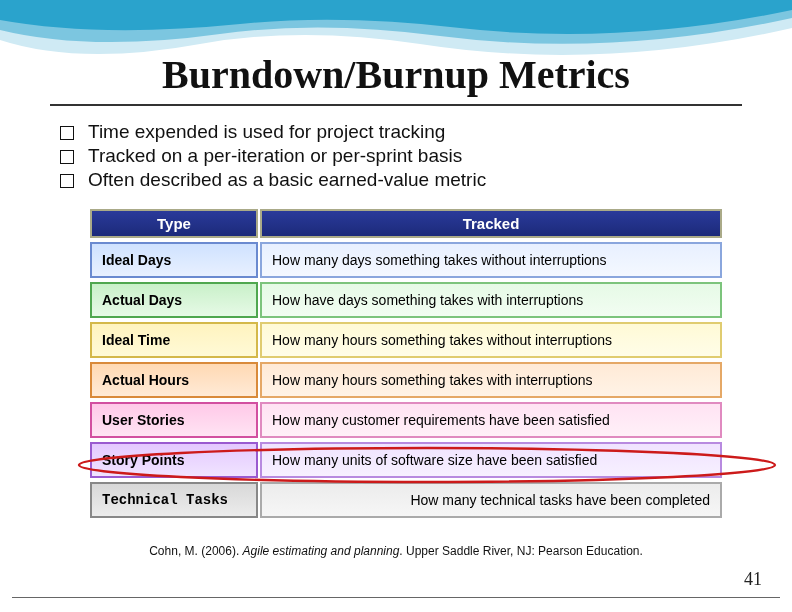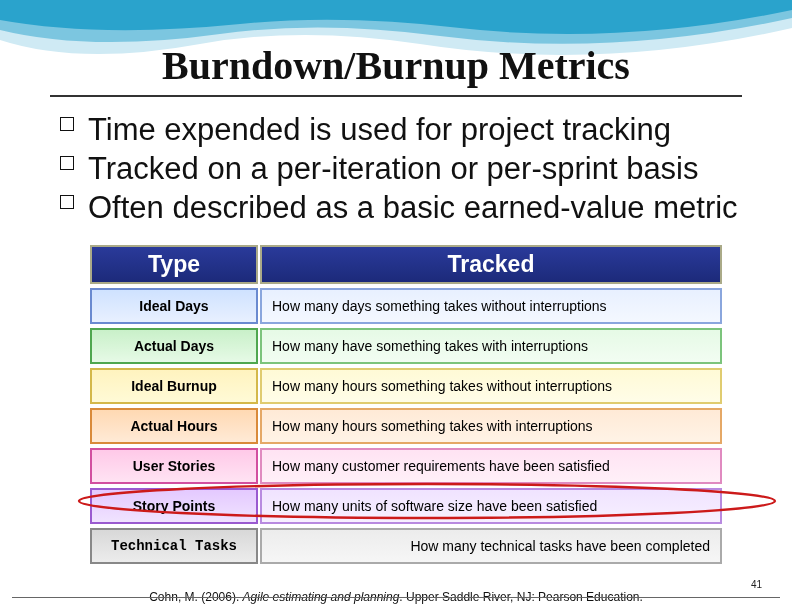--- a/index.html
+++ b/index.html
@@ -9,42 +9,42 @@
   .wave-bg {
     position: absolute;
     top: 0; left: 0;
     width: 100%; height: 95px;
     z-index: 0;
   }
 
   .slide {
     position: relative;
     width: 792px; height: 612px;
-    padding: 0 20px;
+    padding: 9px 20px;
     z-index: 1;
   }
 
   .title {
     font-family: Georgia, 'Times New Roman', serif;
     font-size: 40px;
     font-weight: bold;
     color: #111;
     text-align: center;
     padding-top: 42px;
     padding-bottom: 6px;
     border-bottom: 2.5px solid #333;
     margin: 0 30px 14px 30px;
   }
 
   .bullets {
     list-style: none;
     margin: 0 30px 14px 40px;
   }
   .bullets li {
-    font-size: 31px;
+    font-size: 19px;
     color: #111;
     line-height: 1.25;
     padding-left: 28px;
     position: relative;
   }
   .bullets li::before {
     content: "";
     position: absolute;
     left: 0; top: 6px;
     width: 12px; height: 12px;
@@ -59,38 +59,38 @@
 
   table {
     border-collapse: separate;
     border-spacing: 2px 4px;
     width: 100%;
   }
   th {
     background: linear-gradient(#2a3a9a, #1c2a7a);
     color: #fff;
     font-family: 'Arial Black', Arial, sans-serif;
-    font-size: 23px;
+    font-size: 15px;
     font-weight: 900;
     padding: 4px 8px;
     text-align: center;
     border: 2px solid #aa8;
   }
   th:first-child { width: 168px; }
 
   td {
     font-size: 14px;
     padding: 8px 10px;
     border: 2px solid #999;
     background: #e6e6e6;
   }
   td.type {
     font-family: Verdana, Arial, sans-serif;
     font-weight: bold;
-    text-align: center;
+    text-align: left;
     width: 168px;
   }
   td.example {
     text-align: left;
   }
 
   tr.r1 td.type { background: linear-gradient(#cfe2ff, #e8f0ff); border-color:#6a8ad0;}
   tr.r1 td.example { background: linear-gradient(#e8f0ff,#f4f8ff); border-color:#8aa6dd;}
   tr.r2 td.type { background: linear-gradient(#c9f0c9,#e6fae6); border-color:#4fa74f;}
   tr.r2 td.example { background: linear-gradient(#e6fae6,#f2fdf2); border-color:#7cc47c;}
@@ -121,22 +121,22 @@
     font-size: 12px;
     margin-top: 22px;
     color: #111;
   }
   .citation .ital { font-style: italic; }
 
   .pagenum {
     position: absolute;
     right: 30px;
     bottom: 22px;
-    font-family: Liberation Sans, sans-serif;
-    font-size: 10px;
+    font-family: Liberation Serif, serif;
+    font-size: 18px;
     color: #222;
   }
 
   .footer-rule {
     position: absolute;
     left: 12px; right: 12px; bottom: 14px;
     height: 0;
     border-bottom: 1.5px solid #666;
   }
 </style>
@@ -167,24 +167,24 @@
           <th>Tracked</th>
         </tr>
       </thead>
       <tbody>
         <tr class="r1">
           <td class="type">Ideal Days</td>
           <td class="example">How many days something takes without interruptions</td>
         </tr>
         <tr class="r2">
           <td class="type">Actual Days</td>
-          <td class="example">How many have something takes with interruptions</td>
+          <td class="example">How have days something takes with interruptions</td>
         </tr>
         <tr class="r3">
-          <td class="type">Ideal Burnup</td>
+          <td class="type">Ideal Time</td>
           <td class="example">How many hours something takes without interruptions</td>
         </tr>
         <tr class="r4">
           <td class="type">Actual Hours</td>
           <td class="example">How many hours something takes with interruptions</td>
         </tr>
         <tr class="r5">
           <td class="type">User Stories</td>
           <td class="example">How many customer requirements have been satisfied</td>
         </tr>

